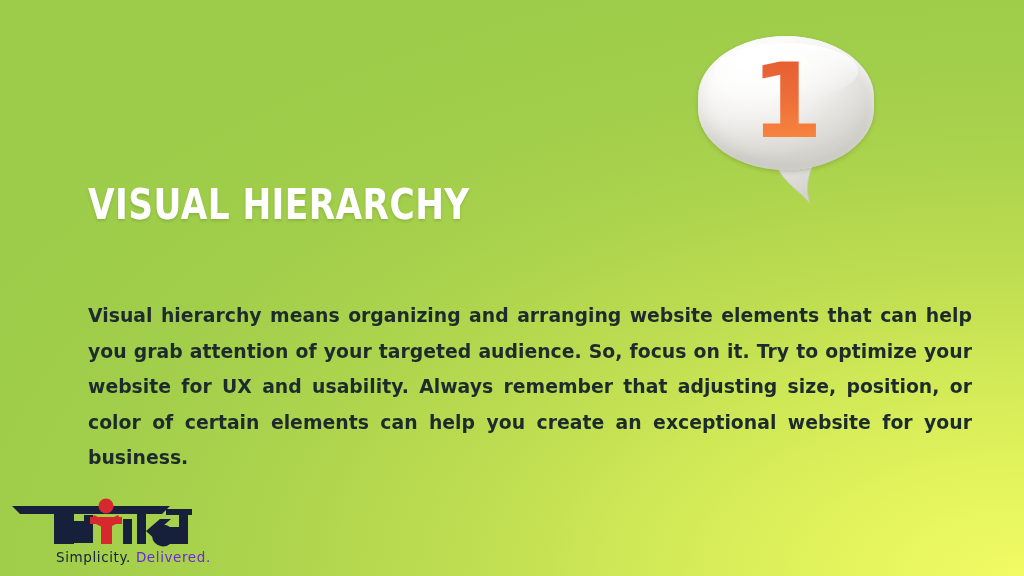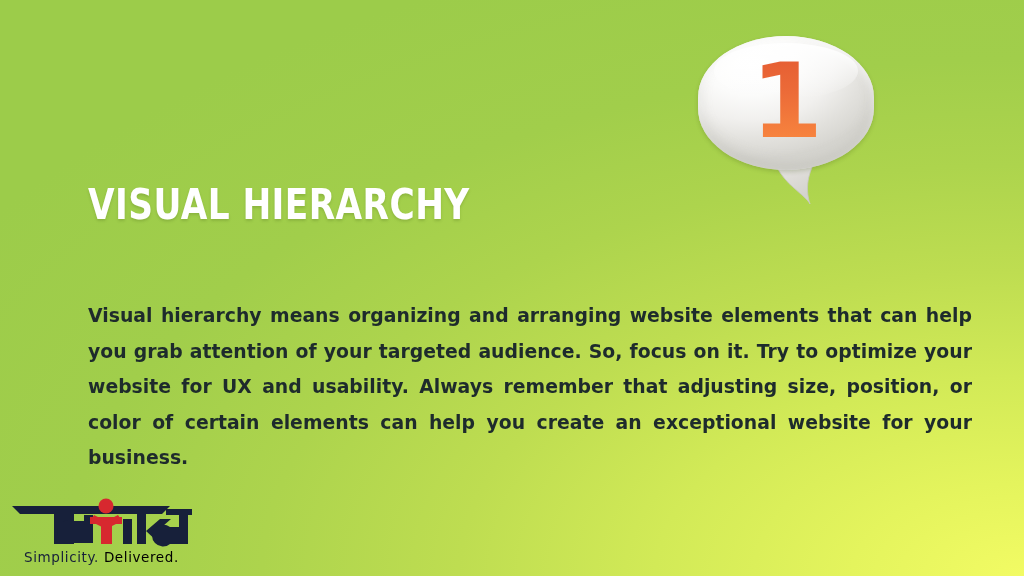--- a/index.html
+++ b/index.html
@@ -130,22 +130,22 @@
   .logo-mark svg { display:block; }
   .logo-tagline {
     position:absolute;
     left:14px; top:52px;
     font-family:"DejaVu Sans", sans-serif;
     font-size:13.5px;
     font-weight:normal;
     letter-spacing:0.6px;
     white-space:nowrap;
   }
-  .tag-a { color:#17203a; }
-  .tag-b { color:#000000; }
+  .tag-a { color:#17203a;margin-left:32px; }
+  .tag-b { color:#6d28d9; }
 </style>
 </head>
 <body>
 
 <div id="slide">
 
   <div class="bubble-wrap">
 
     <div class="bubble-tail">
       <svg width="52" height="66" viewBox="0 0 52 66" xmlns="http://www.w3.org/2000/svg">

